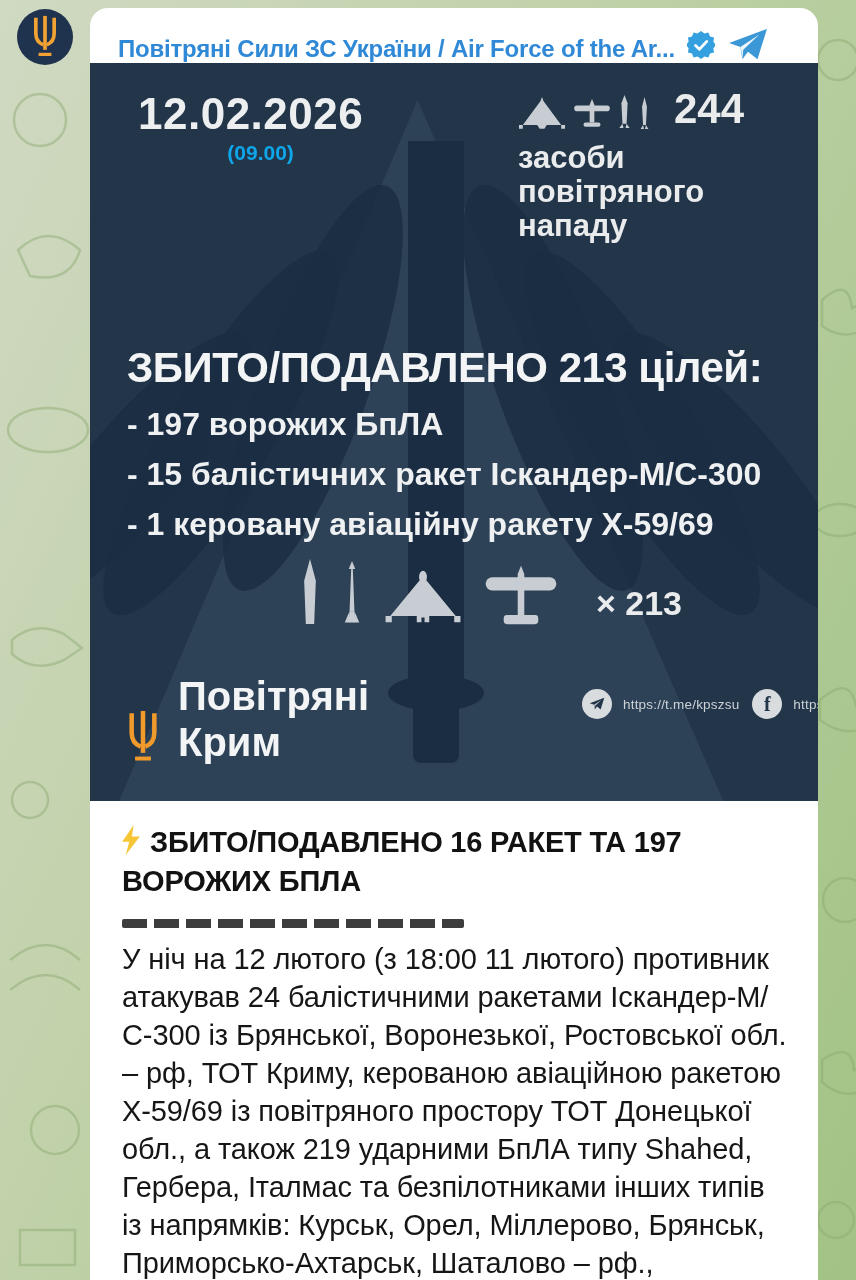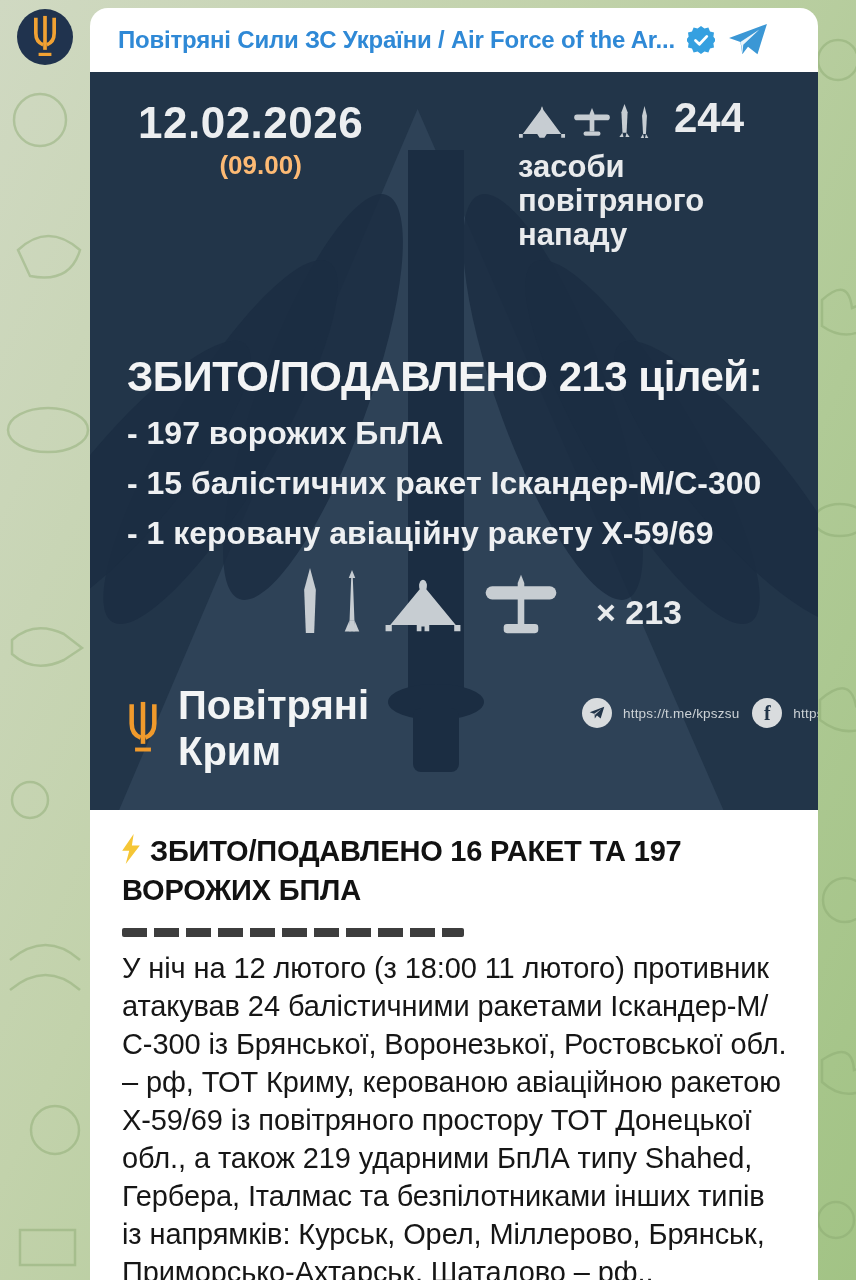--- a/index.html
+++ b/index.html
@@ -17,21 +17,21 @@
     border-radius:50%; background:#20334e; z-index:2;
     display:flex; align-items:center; justify-content:center;
   }
 
   
   .bubble {
     position:absolute; left:90px; top:8px; width:728px; height:1272px;
     background:#ffffff; border-radius:18px 18px 0 0; z-index:1; overflow:hidden;
   }
   .bub-header {
-    height:64px; display:flex; align-items:center; padding:0 14px 0 28px; gap:10px;
+    height:55px; display:flex; align-items:flex-end; padding:0 14px 0 28px; gap:10px;
   }
   .chan-title {
     flex:0 1 auto; max-width:582px; overflow:hidden; white-space:nowrap;
     color:#2f89d6; font-size:24px; font-weight:700; letter-spacing:-0.2px;
   }
   .hdr-icons { display:flex; align-items:center; gap:12px; margin-left:2px; }
 
   
   .info {
     position:relative; width:728px; height:738px; background:#223549; overflow:hidden;
@@ -48,35 +48,35 @@
   .w3 { width:95px;  height:360px; left:-8px;  top:230px; transform:rotate(40deg); }
   .w4 { width:110px; height:430px; left:408px; top:110px; transform:rotate(-20deg); }
   .w5 { width:105px; height:420px; left:500px; top:160px; transform:rotate(-31deg); }
   .w6 { width:95px;  height:360px; left:598px; top:230px; transform:rotate(-40deg); }
   .sword  { position:absolute; left:318px; top:78px; width:56px; height:548px; background:#1b2d42; }
   .pommel { position:absolute; left:298px; top:612px; width:96px; height:36px; background:#1b2d42; border-radius:50%; }
   .grip   { position:absolute; left:323px; top:636px; width:46px; height:64px; background:#1b2d42; border-radius:8px; }
 
   .date-block { position:absolute; left:48px; top:26px;text-align:center; }
   .date-big { font-size:44px; font-weight:800; letter-spacing:0.5px; color:#eceef0; }
-  .date-time { font-size:26px; font-weight:700; color:#fdba74; margin-top:2px;margin-left:20px; }
+  .date-time { font-size:21px; font-weight:700; color:#0ea5e9; margin-top:2px;margin-left:20px; }
 
   .attack-block { position:absolute; left:428px; top:24px; width:270px; }
   .attack-row { display:flex; align-items:flex-end; gap:7px; height:42px; }
   .attack-total { font-size:42px; font-weight:800; color:#e9ebed; margin-left:16px; line-height:40px; }
   .attack-label { margin-top:12px; font-size:31px; font-weight:700; line-height:34px; color:#e9ebed; }
   .attack-note { margin-top:8px; font-size:28px; font-weight:700; color:#dfe2e5; display:flex; align-items:center; gap:6px; }
 
   .headline { position:absolute; left:37px; top:281px; font-size:42px; font-weight:800; letter-spacing:-0.5px; color:#f3f4f5; }
   .hit-list { position:absolute; left:37px; top:336px; font-size:32px; font-weight:600; line-height:50px; color:#eef0f2; }
 
   .downed-row { position:absolute; left:210px; top:496px; display:flex; align-items:flex-end; gap:22px; }
   .downed-x { font-size:34px; font-weight:700; color:#e9ebed; margin-left:16px; padding-bottom:6px;text-align:right; }
 
-  .brand { position:absolute; left:36px; top:610px; display:flex; gap:18px; align-items:center; }
+  .brand { position:absolute; left:36px; top:610px; display:flex; gap:18px; align-items:flex-end; }
   .brand-name { font-size:40px; font-weight:600; line-height:46px; color:#f2f4f5; }
 
   .socials { position:absolute; left:492px; top:626px; display:flex; flex-direction:row; gap:13px; }
   .soc-row { display:flex; align-items:center; gap:11px; }
   .soc-circle { width:30px; height:30px; border-radius:50%; background:#d9dcde; display:flex; align-items:center; justify-content:center; }
   .soc-link { font-size:13.5px; color:#ccd2d6; letter-spacing:0.2px; }
   .fb-f { color:#223549; font-weight:800; font-size:20px; line-height:20px; font-family:"Liberation Serif", serif; }
 
   
   .msg { padding:22px 28px 30px 32px; color:#121212; }

